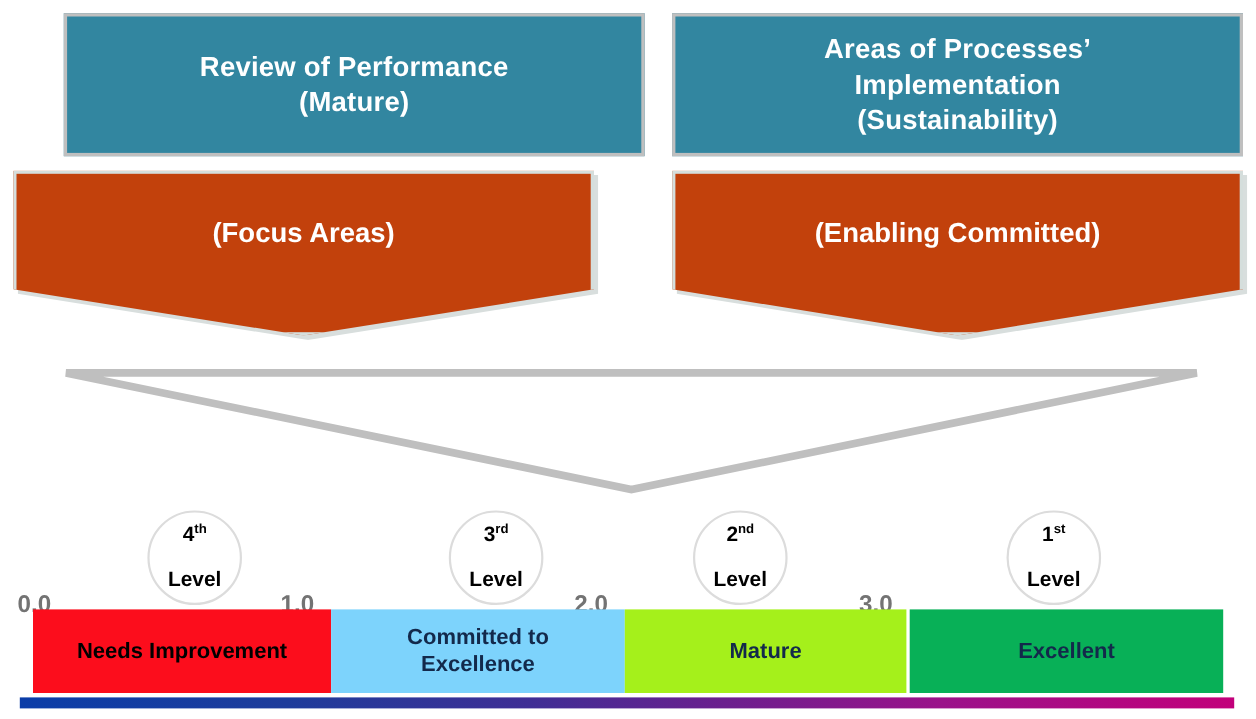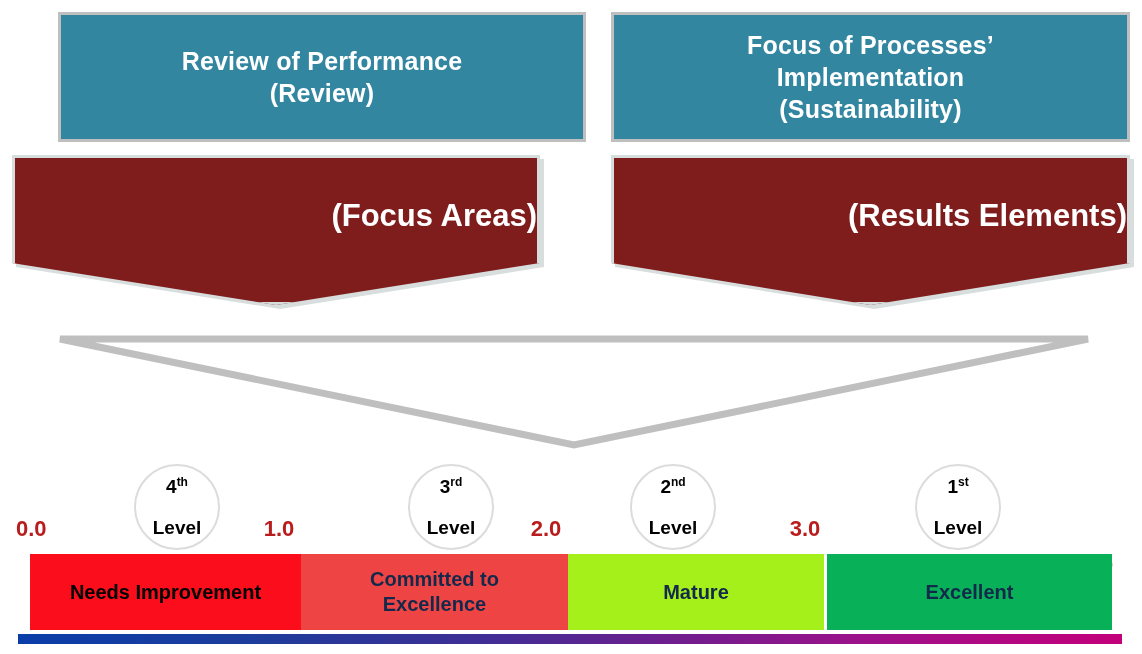--- a/index.html
+++ b/index.html
@@ -34,26 +34,26 @@
     display: flex;
     align-items: center;
     justify-content: center;
     letter-spacing: .2px;
   }
   .hdr-box .txt { width: 100%; padding: 0 10px; }
 
   .chev-box {
     position: absolute;
     box-sizing: border-box;
-    background: #7f1d1d;
+    background: #c2410c;
     border: 3px solid #D5DEDC;
     color: #FFFFFF;
     font-weight: bold;
-    font-size: 31px;
-    text-align: right;
+    font-size: 25px;
+    text-align: center;
     -webkit-clip-path: polygon(0 0, 100% 0, 100% 72%, 50% 100%, 0 72%);
     clip-path: polygon(0 0, 100% 0, 100% 72%, 50% 100%, 0 72%);
     display: flex;
     align-items: flex-start;
     justify-content: center;
   }
   .chev-box .txt { width: 100%; padding-top: 40px; }
 
   .chev-shadow {
     position: absolute;
@@ -92,26 +92,26 @@
     font-weight: bold;
     vertical-align: super;
     line-height: 0;
   }
 
   
   .tick {
     position: absolute;
     font-weight: bold;
     font-size: 22px;
-    color: #b91c1c;
+    color: #737373;
     white-space: nowrap;
-    top: 516px;
+    top: 536px;
   }
   .tick.l { text-align: left; }
-  .tick.r { text-align: center; }
+  .tick.r { text-align: left; }
 
   
   .band {
     position: absolute;
     top: 554px;
     height: 76px;
     box-sizing: border-box;
     display: flex;
     align-items: center;
     justify-content: center;
@@ -135,40 +135,40 @@
 </style>
 </head>
 <body>
 
 <div id="canvas">
 
   <div class="col">
     <div class="hdr-box" style="left:12px; top:12px; width:528px; height:130px;margin-left:46px;">
       <div class="txt">
         <div>Review of Performance</div>
-        <div>(Review)</div>
+        <div>(Mature)</div>
       </div>
     </div>
     <div class="chev-shadow" style="left:16px; top:159px; width:528px; height:150px;"></div>
     <div class="chev-box" style="left:12px; top:155px; width:528px; height:150px;">
       <div class="txt">(Focus Areas)</div>
     </div>
   </div>
 
   <div class="col">
     <div class="hdr-box" style="left:611px; top:12px; width:519px; height:130px;">
       <div class="txt">
-        <div>Focus of Processes’</div>
+        <div>Areas of Processes’</div>
         <div>Implementation</div>
         <div>(Sustainability)</div>
       </div>
     </div>
     <div class="chev-shadow" style="left:615px; top:159px; width:519px; height:150px;"></div>
     <div class="chev-box" style="left:611px; top:155px; width:519px; height:150px;">
-      <div class="txt">(Results Elements)</div>
+      <div class="txt">(Enabling Committed)</div>
     </div>
   </div>
 
   <div class="tri-wrap" style="left:56px; top:333px; width:1036px; height:118px;">
     <svg width="1036" height="118" viewBox="0 0 1036 118">
       <polygon points="4,6 1032,6 518,112" fill="none" stroke="#BFBFBF" stroke-width="7" stroke-linejoin="miter"></polygon>
     </svg>
   </div>
 
   <div class="lvl-circle" style="left:134px; top:464px;">
@@ -194,21 +194,21 @@
   <div class="tick l" style="left:16px;">0.0</div>
   <div class="tick r" style="left:255px; width:48px;">1.0</div>
   <div class="tick r" style="left:522px; width:48px;">2.0</div>
   <div class="tick r" style="left:781px; width:48px;">3.0</div>
   <div class="tick r" style="left:1074px; width:48px;margin-top:36px;">4.0</div>
 
   <div class="band" style="left:30px; width:271px; background:#FC0D1C; color:#000000;">
     <span>Needs Improvement</span>
   </div>
 
-  <div class="band" style="left:301px; width:267px; background:#ef4444; color:#13294B;">
+  <div class="band" style="left:301px; width:267px; background:#7dd3fc; color:#13294B;">
     <span style="max-width:200px;">Committed to Excellence</span>
   </div>
 
   <div class="band" style="left:568px; width:256px; background:#A5F01B; color:#13294B;">
     <span>Mature</span>
   </div>
 
   <div class="band" style="left:827px; width:285px; background:#08B057; color:#13294B;">
     <span>Excellent</span>
   </div>

